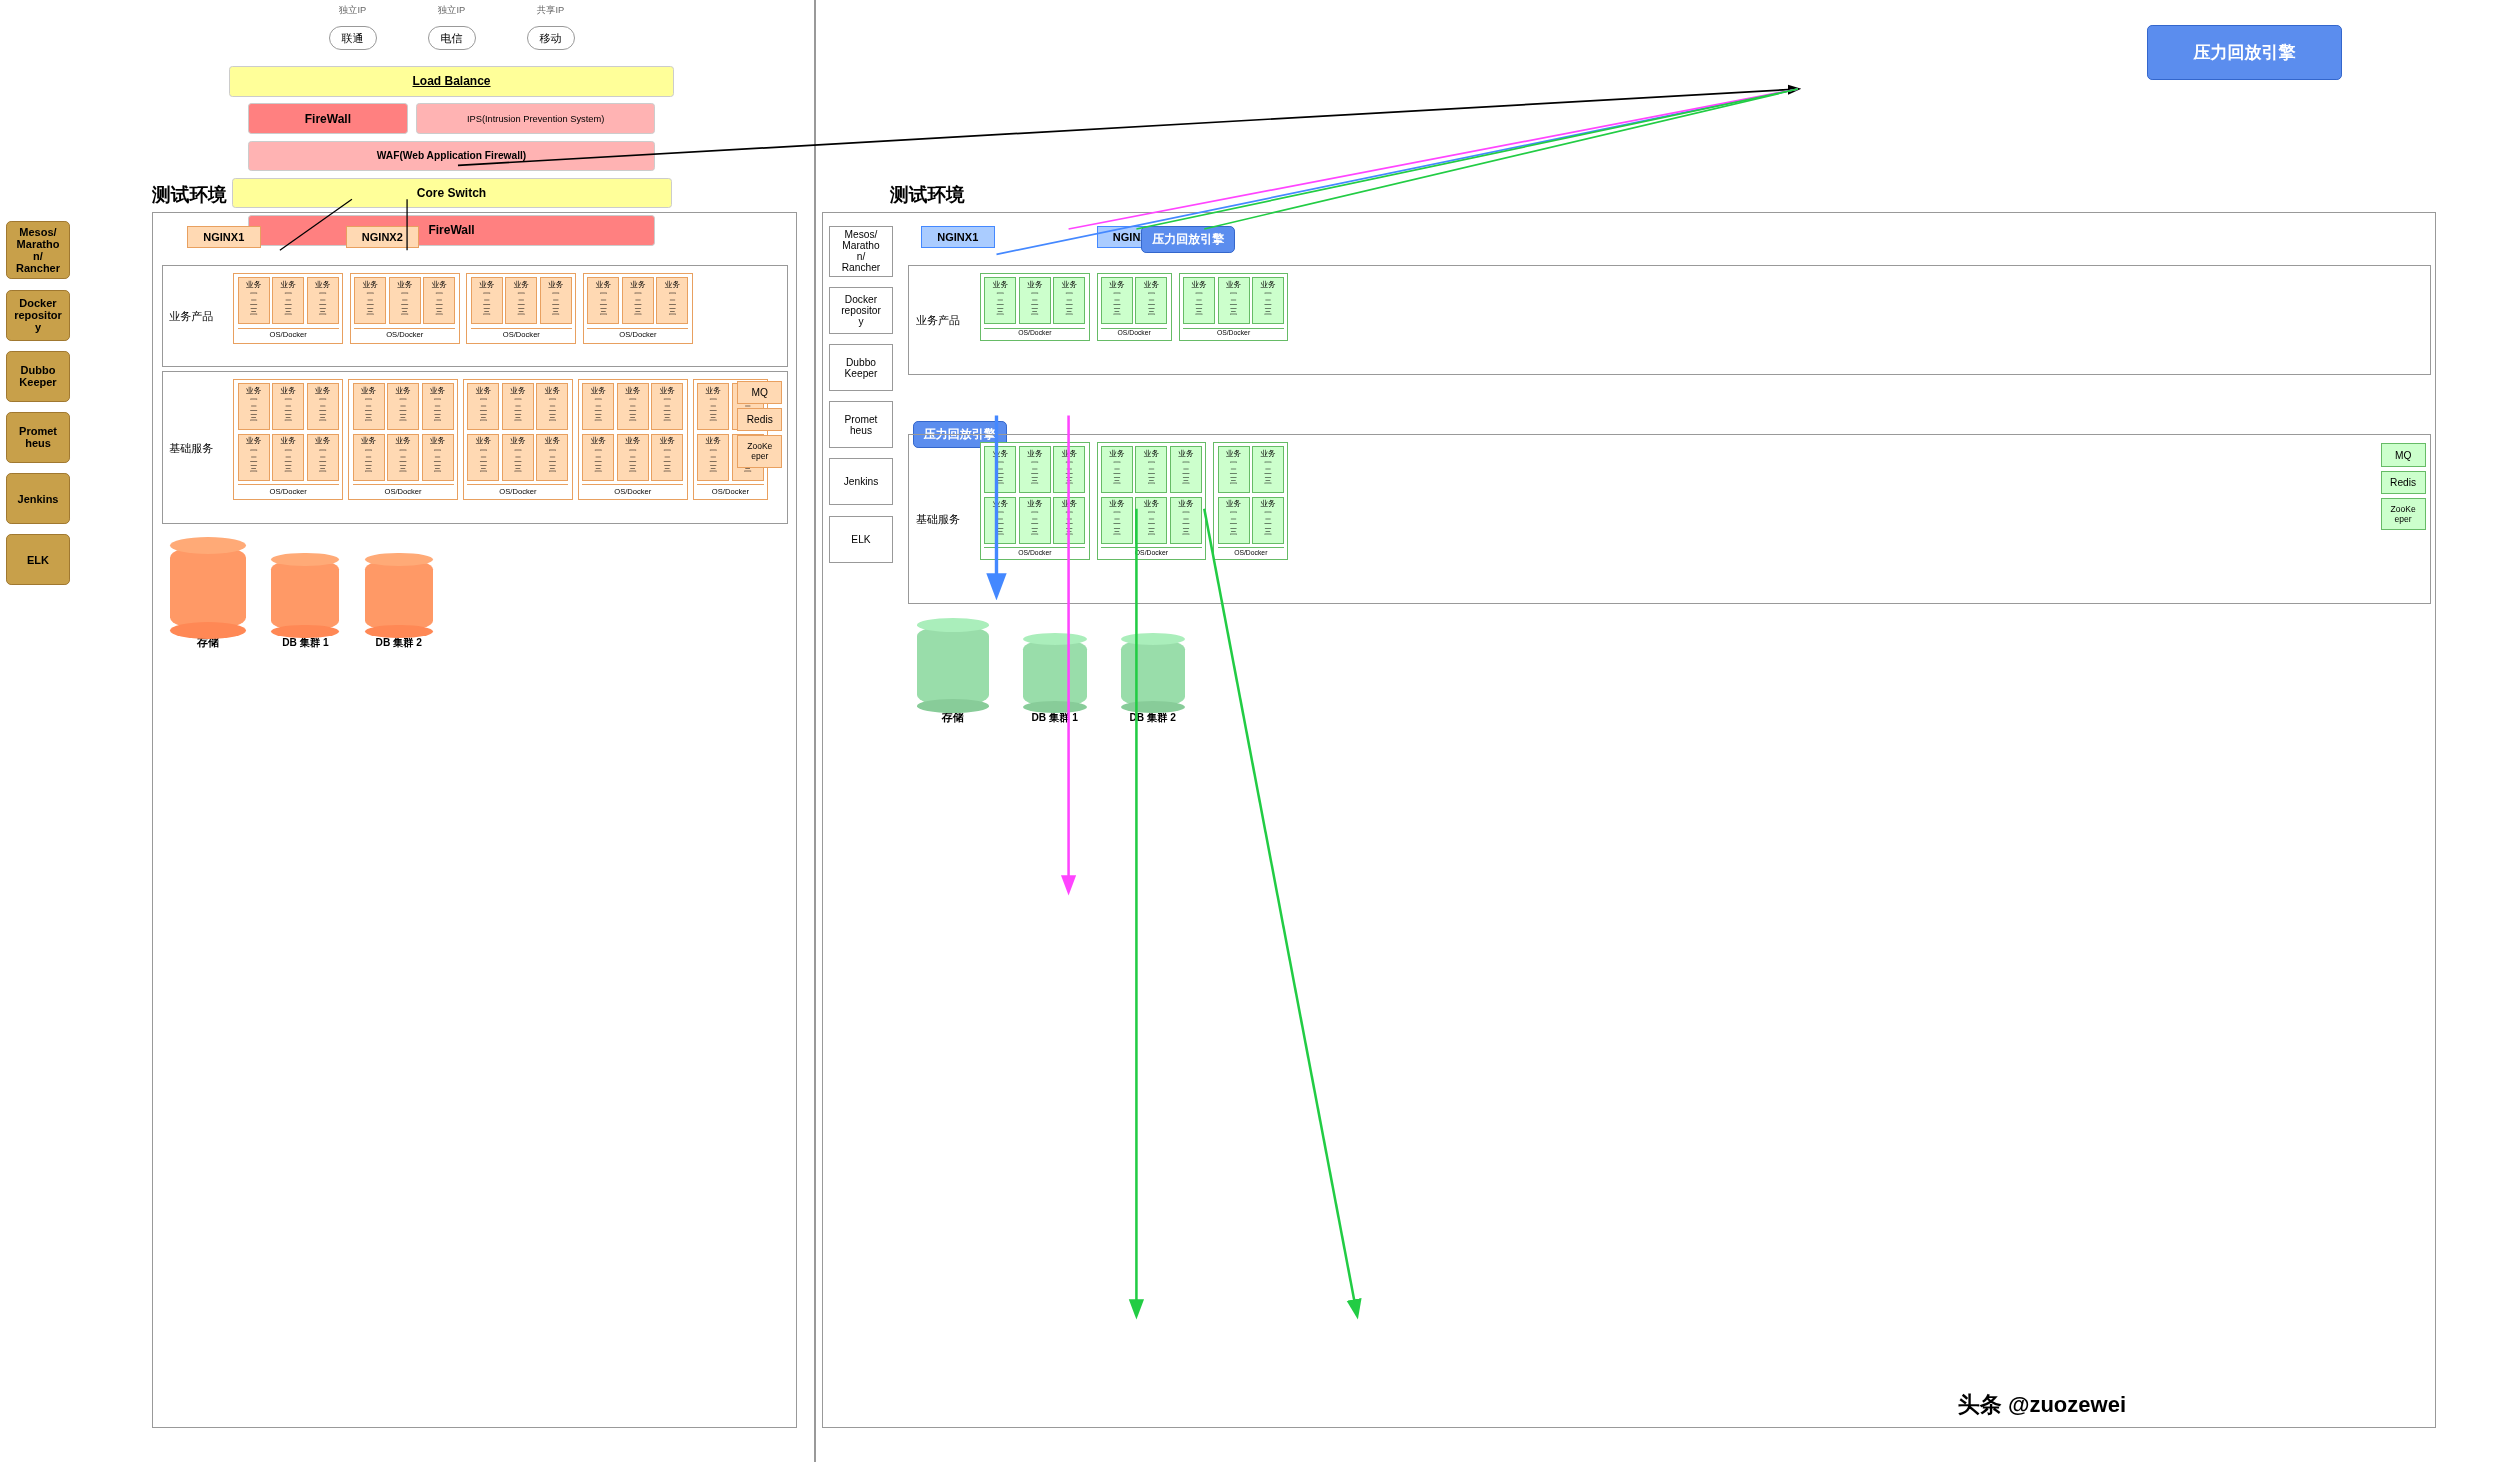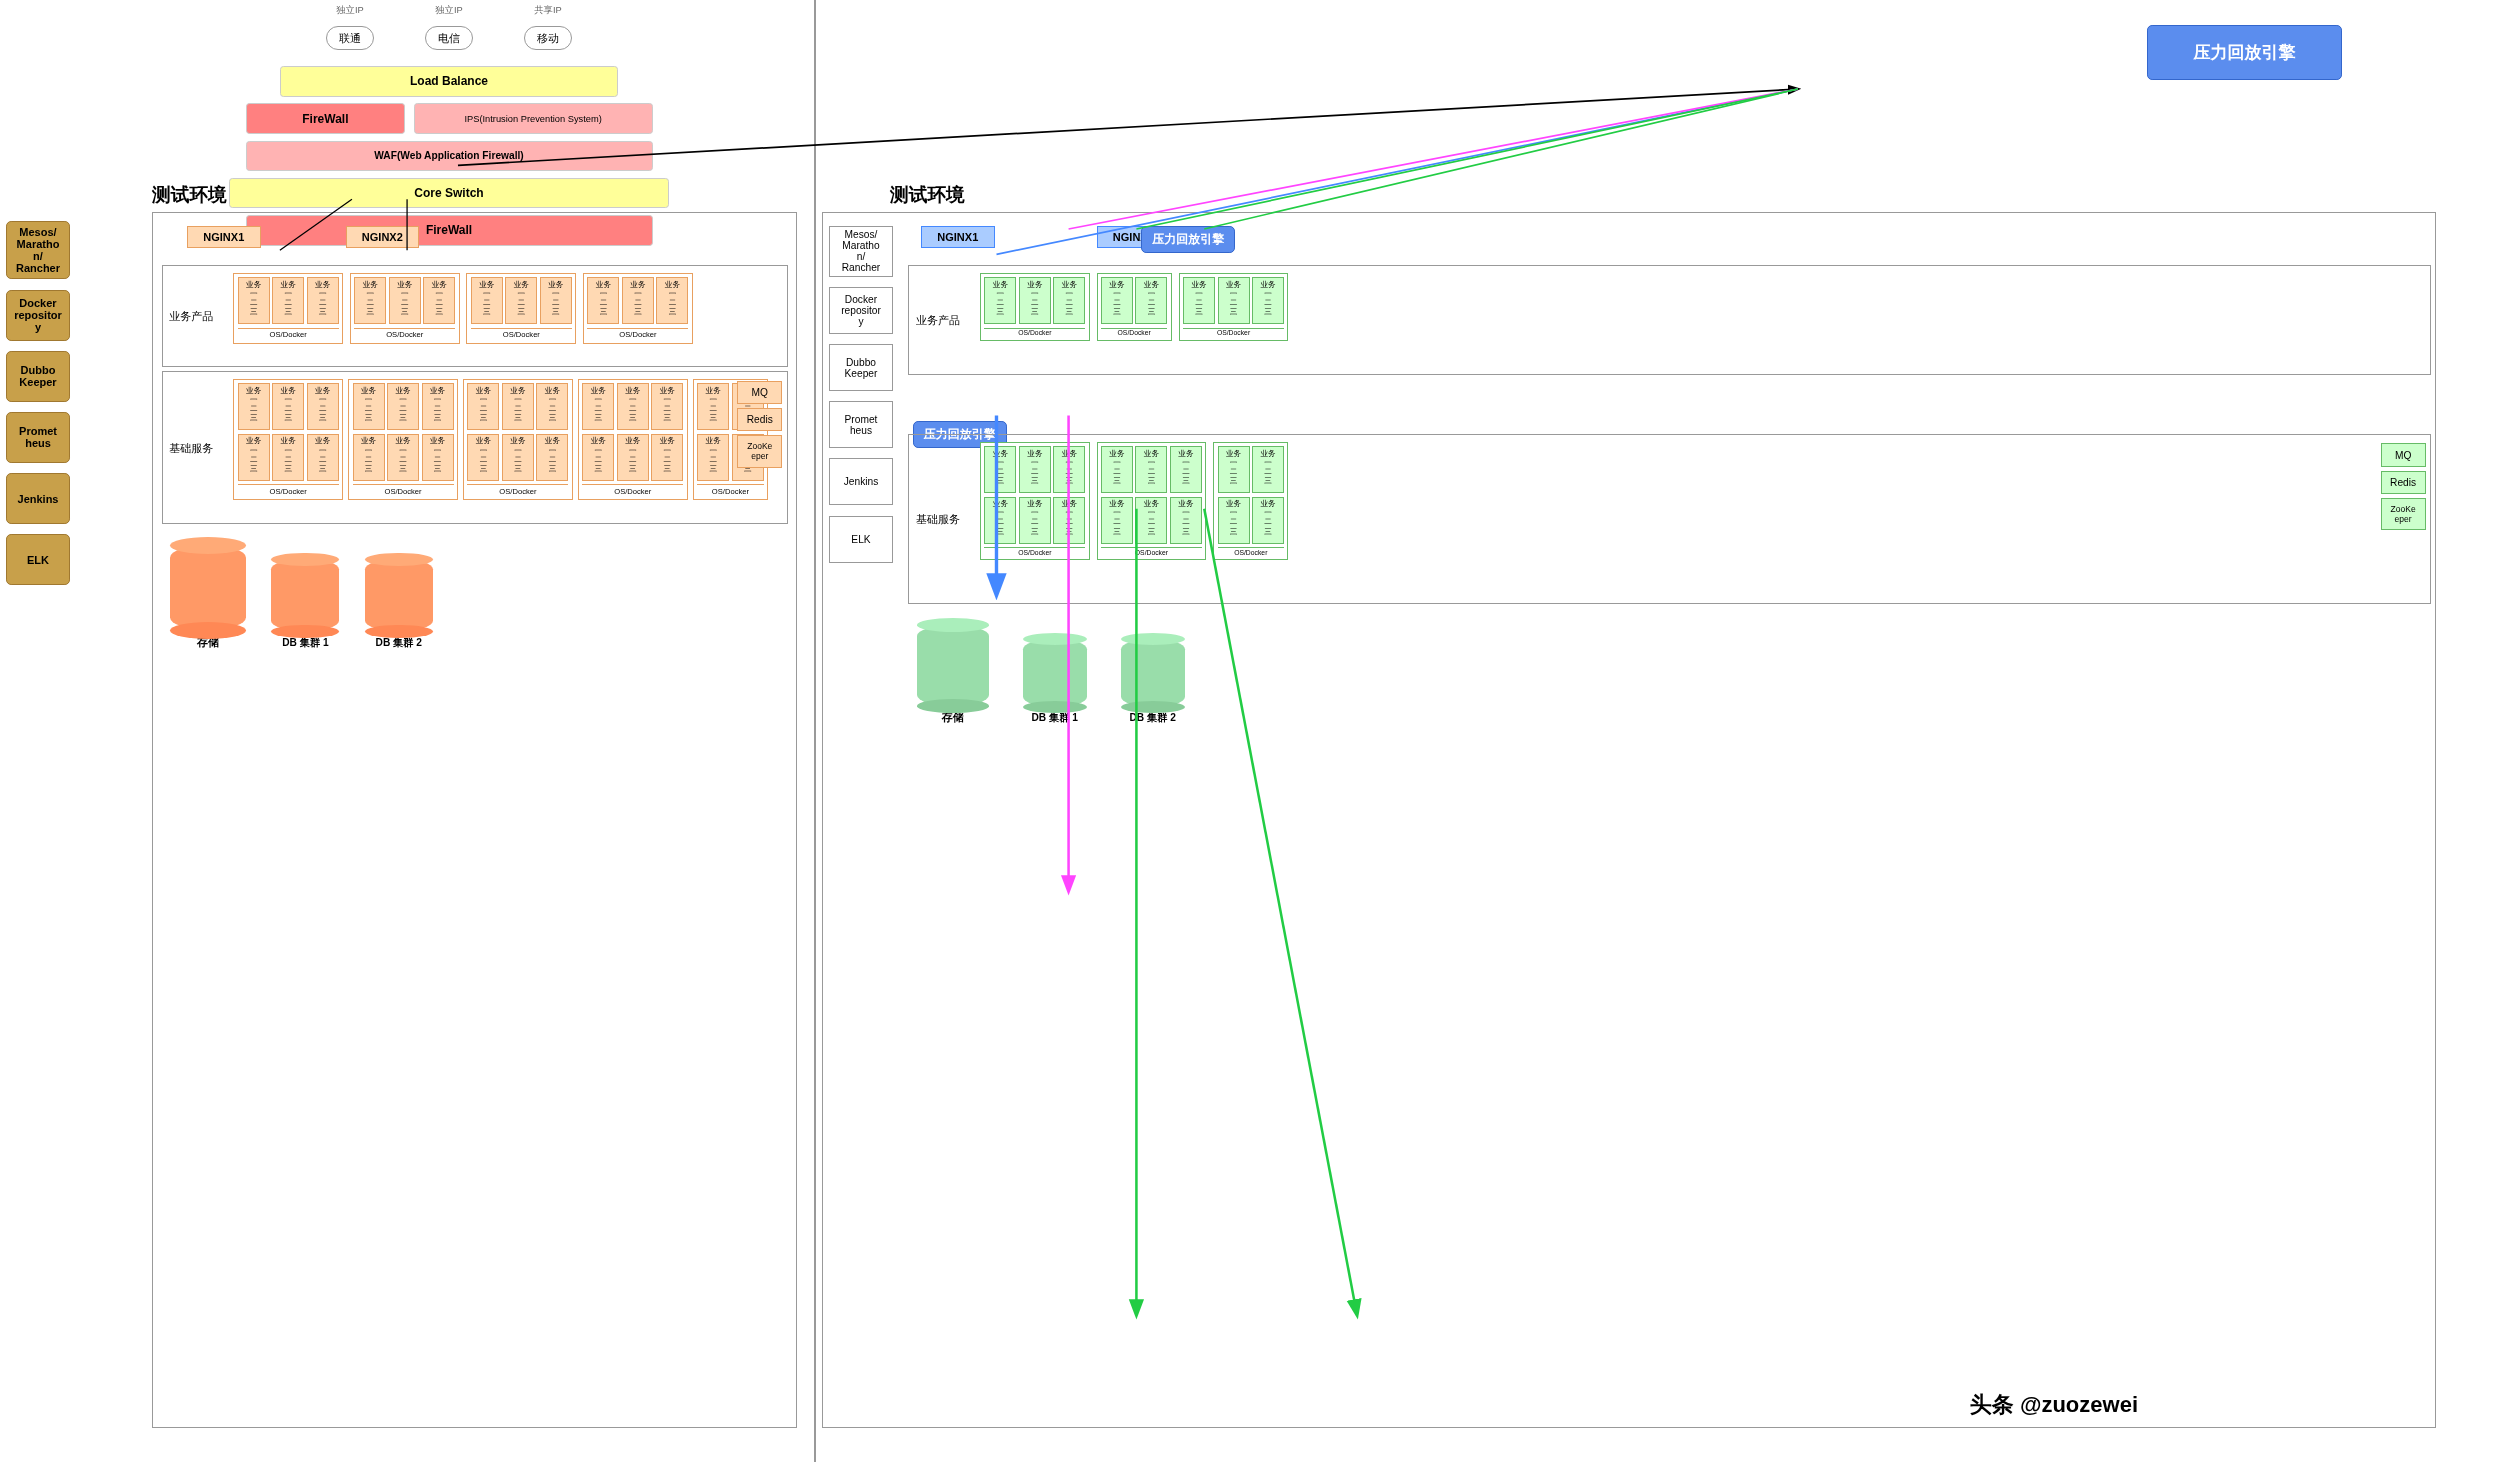--- a/index.html
+++ b/index.html
@@ -321,21 +321,21 @@
         <div class="ip-badge">
           <span class="ip-label">独立IP</span>
           <div class="ip-circle">电信</div>
         </div>
         <div class="ip-badge">
           <span class="ip-label">共享IP</span>
           <div class="ip-circle">移动</div>
         </div>
       </div>
 
-      <div class="network-bar bar-yellow" style="width:338px;">
+      <div class="network-bar bar-yellow" style="width:445px;text-decoration:underline;">
         <span>Load Balance</span>
       </div>
 
       <div class="firewall-row">
         <div class="firewall-left">
           <span>FireWall</span>
         </div>
         <div class="firewall-right">
           <span>IPS(Intrusion Prevention System)</span>
         </div>
@@ -786,18 +786,18 @@
               <div style="position:absolute; top:-6px; left:0; right:0; height:12px; background:#aaeebb; border-radius:50%;"></div>
               <div style="position:absolute; bottom:-6px; left:0; right:0; height:12px; background:#88cc99; border-radius:50%;"></div>
             </div>
             <div style="font-size:10.2px; font-weight:bold;">DB 集群 2</div>
           </div>
         </div>
 
       </div>
     </div>
 
-    <div style="position:absolute; bottom:42px; right:374px; font-size:22px; font-weight:bold;">头条 @zuozewei</div>
+    <div style="position:absolute; bottom:42px; right:386px; font-size:22px; font-weight:bold;">头条 @zuozewei</div>
 
   </div>
 
 </div>
 
 
 </body></html>

